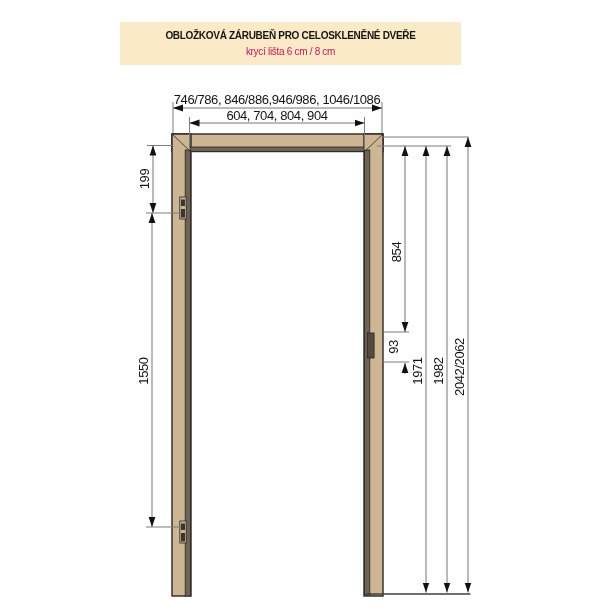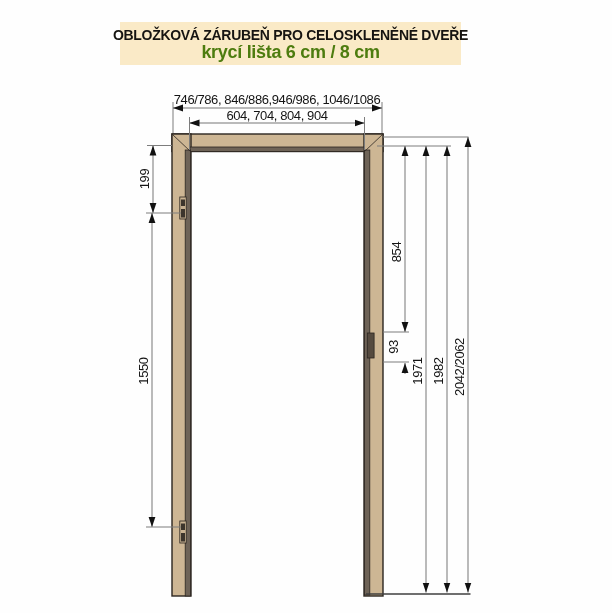--- a/index.html
+++ b/index.html
@@ -11,25 +11,25 @@
     overflow:hidden;
   }
   .title-box{
     position:absolute;
     left:120px;top:22px;width:341px;height:43px;
     background:#FAEAC7;
     display:flex;flex-direction:column;align-items:center;justify-content:center;
     text-align:center;
   }
   .title-box .heading{
-    font-size:14px;font-weight:bold;color:#161411;
+    font-size:10px;font-weight:bold;color:#161411;
     letter-spacing:-0.3px;line-height:17px;white-space:nowrap;
   }
   .title-box .subheading{
-    font-size:18px;font-weight:bold;color:#4d7c0f;
+    font-size:10px;font-weight:normal;color:#be185d;
     letter-spacing:-0.3px;line-height:16px;white-space:nowrap;
   }
   svg.diagram{position:absolute;left:0;top:0;}
   svg text{
     font-family:"Liberation Sans",sans-serif;
     font-size:13px;fill:#141414;letter-spacing:-0.4px;
   }
   .dim{stroke:#767676;stroke-width:1;fill:none;}
   .ext{stroke:#7d7d7d;stroke-width:1;fill:none;}
   .frame-outline{stroke:#2b2520;stroke-width:1.4;}

